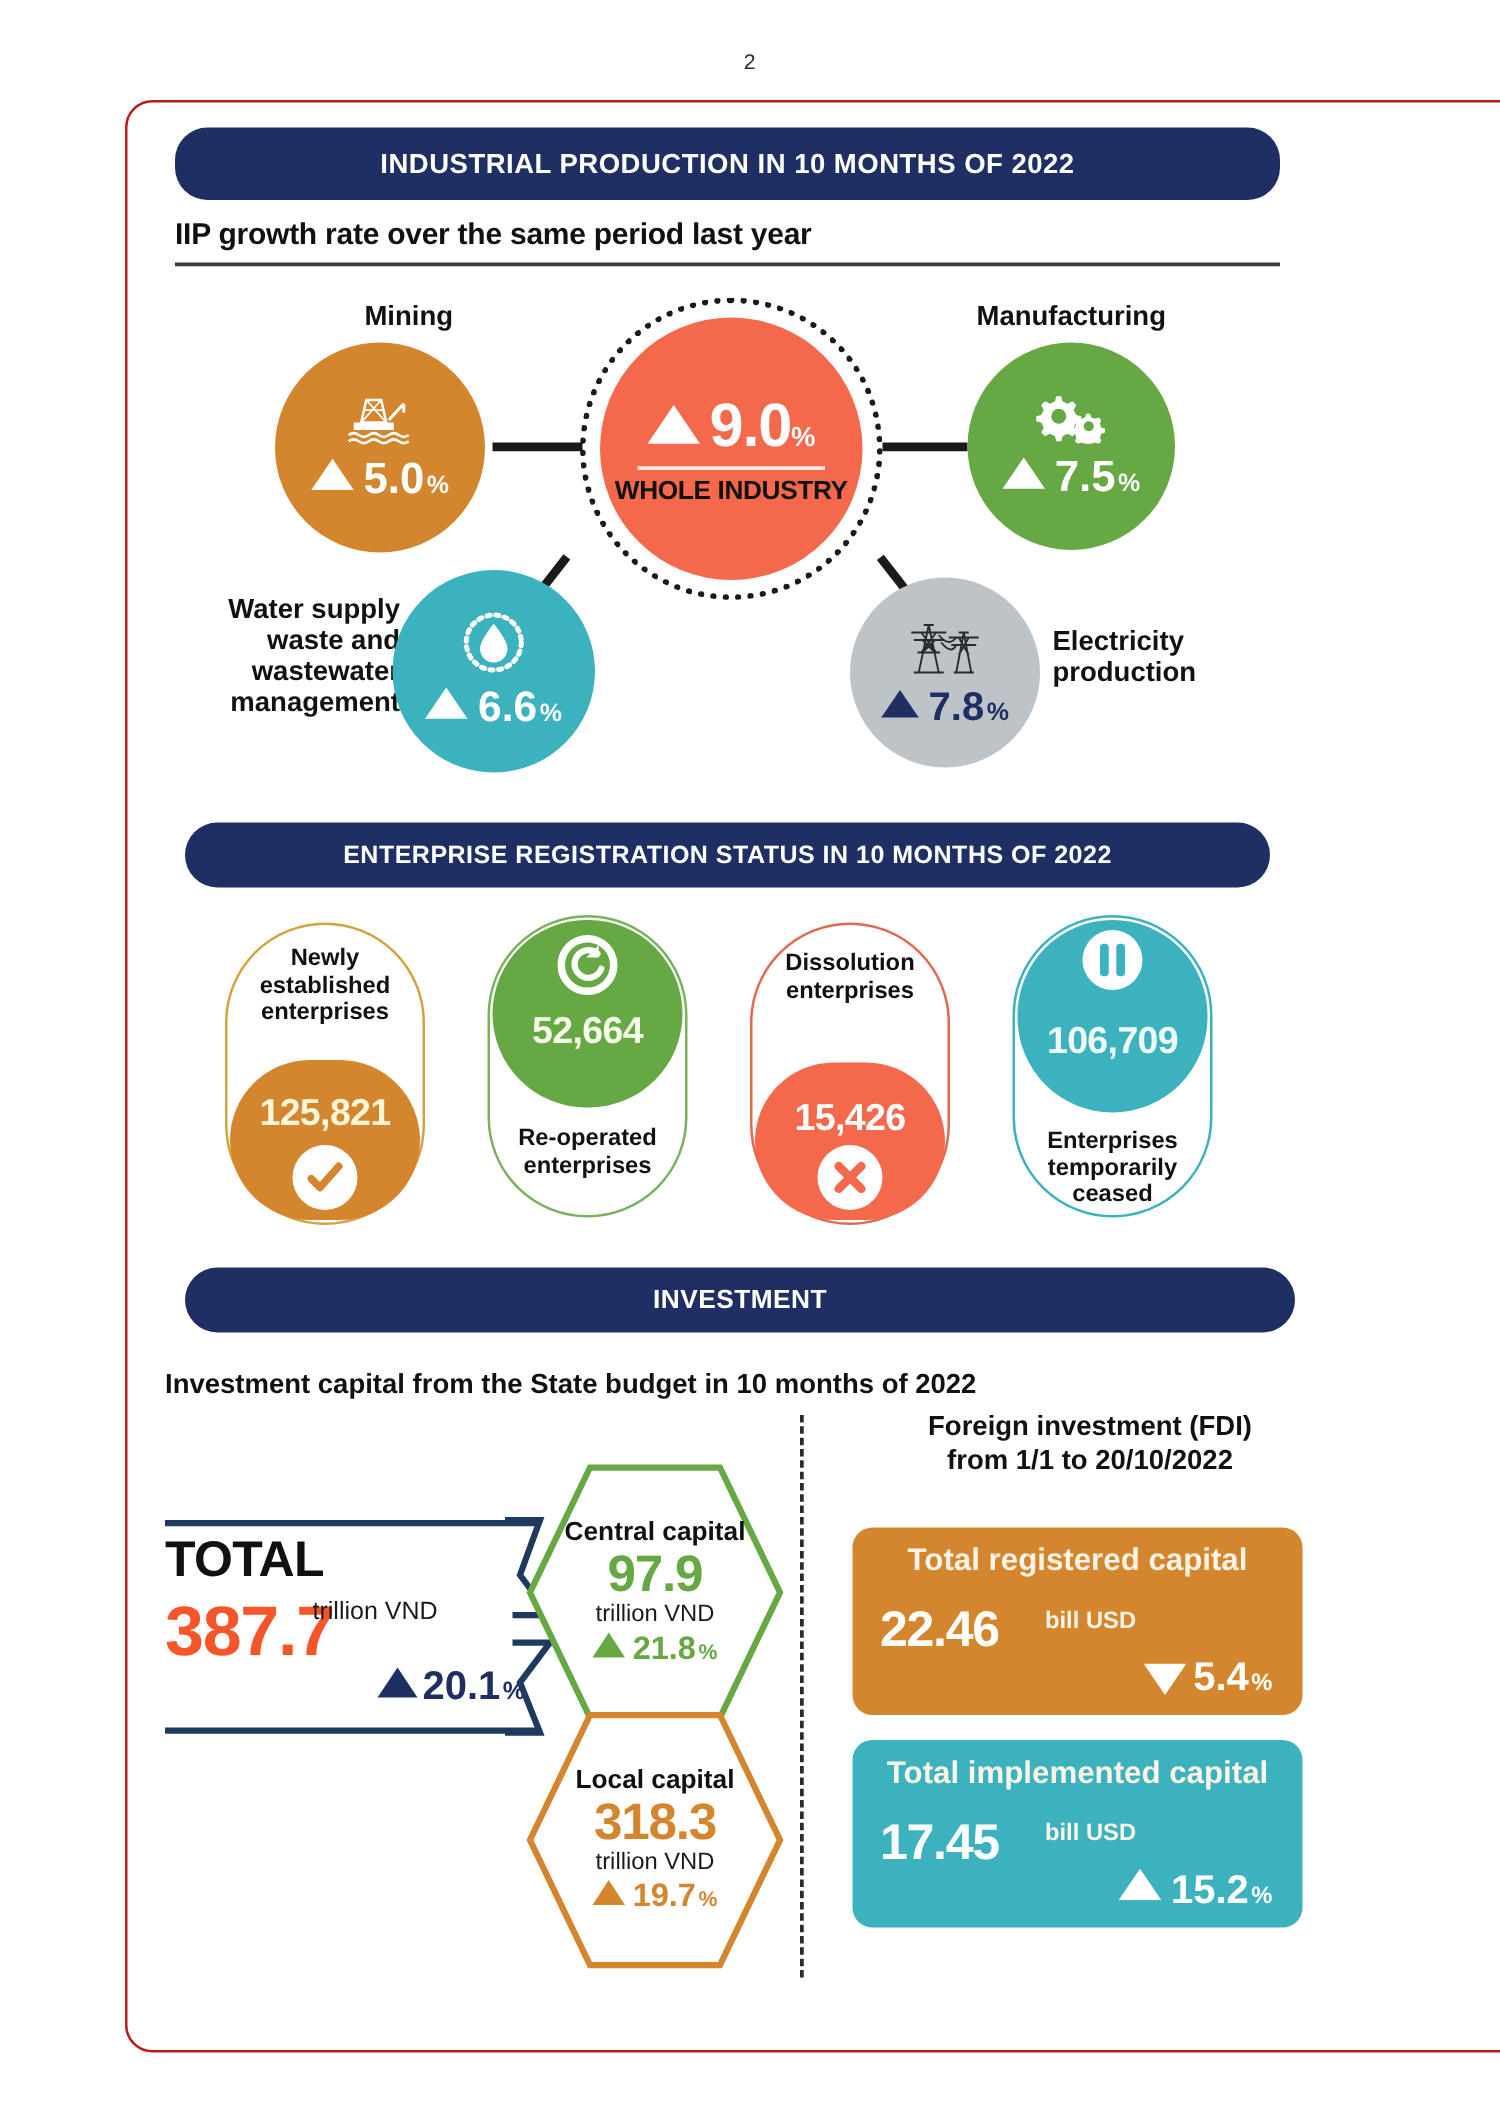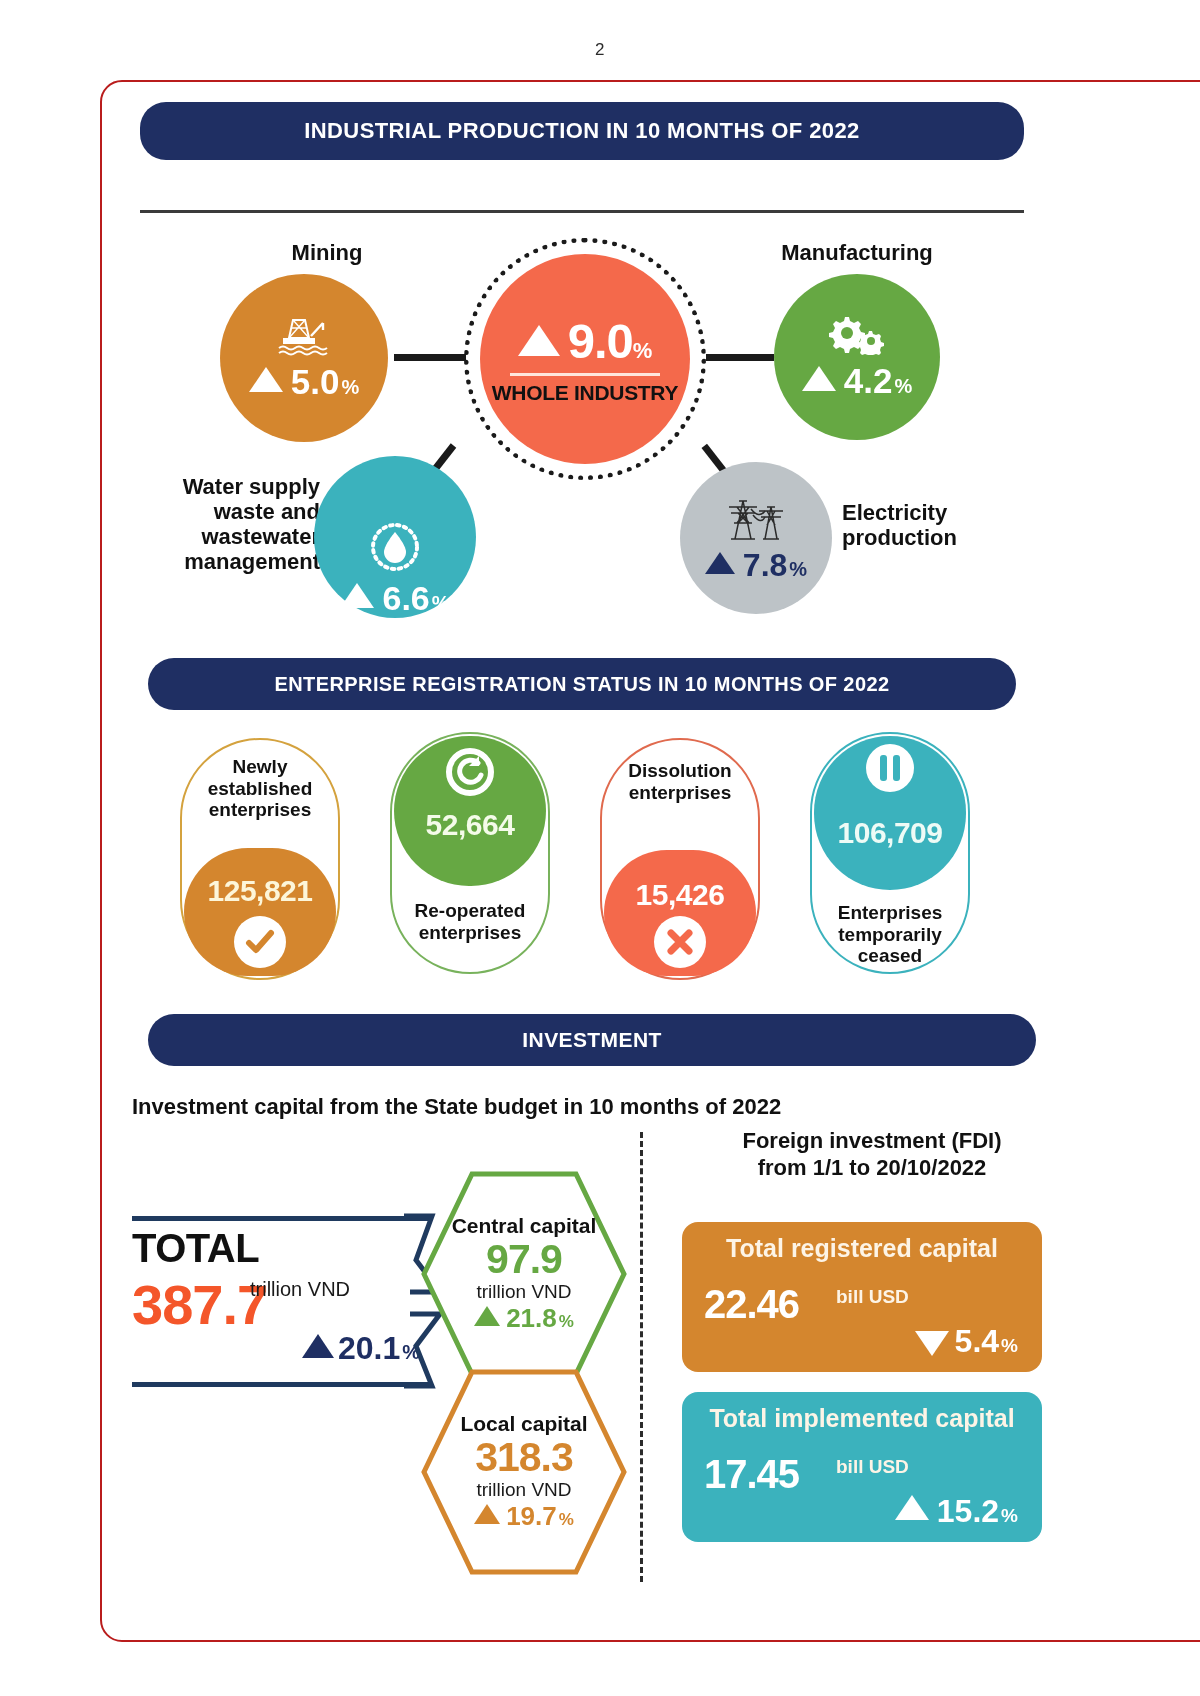--- a/index.html
+++ b/index.html
@@ -77,21 +77,21 @@
     border-top: 25px solid #fff;
     margin-right: 6px;
     position: relative; top: 4px;
   }
   .pct { font-size: 20px; font-weight: bold; margin-left: 2px; }
 
   #circ-mining { left: 118px; top: 192px; width: 168px; height: 168px; background: #d4862e; }
   #circ-mining .num { font-size: 35px; }
   #circ-manufacturing { left: 672px; top: 192px; width: 166px; height: 166px; background: #66a843; }
   #circ-manufacturing .num { font-size: 35px; }
-  #circ-water { left: 212px; top: 374px; width: 162px; height: 162px; background: #3bb2bd; justify-content: flex-end; }
+  #circ-water { left: 212px; top: 374px; width: 162px; height: 162px; background: #3bb2bd; }
   #circ-water .num { font-size: 34px; }
   #circ-electricity { left: 578px; top: 380px; width: 152px; height: 152px; background: #bdc3c7; }
   #circ-electricity .valrow { color: #1f2f63; }
   #circ-electricity .tri-up { border-bottom-color: #1f2f63; border-left-width:15px; border-right-width:15px; border-bottom-width:22px; }
   #circ-electricity .num { font-size: 32px; }
 
   #circ-whole {
     left: 378px; top: 172px; width: 210px; height: 210px;
     background: #f4694b; flex-direction: column;
   }
@@ -263,20 +263,21 @@
   .fdi-growth .pct { font-size: 19px; }
 </style>
 </head>
 <body>
 
 <div class="page-number">2</div>
 
 <div class="card">
 
   <div class="banner" id="banner-industrial">INDUSTRIAL PRODUCTION IN 10 MONTHS OF 2022</div>
+  <div class="subtitle">IIP growth rate over the same period last year</div>
   <div class="rule"></div>
 
   <div class="iip">
 
     <div class="connector" id="conn-mining"></div>
     <div class="connector" id="conn-manufacturing"></div>
     <div class="connector" id="conn-water"></div>
     <div class="connector" id="conn-electricity"></div>
 
     <div class="label" id="label-mining">Mining</div>
@@ -308,21 +309,21 @@
           <g fill="#fff">
             <path d="M20 4 l4 0 1 4 4 2 4-2 3 3 -2 4 2 4 4 1 0 4 -4 1 -2 4 2 4 -3 3 -4-2 -4 2 -1 4 -4 0 -1-4 -4-2 -4 2 -3-3 2-4 -2-4 -4-1 0-4 4-1 2-4 -2-4 3-3 4 2 4-2z"></path>
             <circle cx="22" cy="20" r="6" fill="#66a843"></circle>
             <path d="M44 18 l3 0 1 3 3 1 3-1 2 2 -1 3 1 3 3 1 0 3 -3 1 -1 3 1 3 -2 2 -3-1 -3 1 -1 3 -3 0 -1-3 -3-1 -3 1 -2-2 1-3 -1-3 -3-1 0-3 3-1 1-3 -1-3 2-2 3 1 3-1z"></path>
             <circle cx="46" cy="28" r="4" fill="#66a843"></circle>
           </g>
         </svg>
       </span>
       <div class="valrow">
         <span class="tri-up"></span>
-        <span class="num">4.2</span>
+        <span class="num">7.5</span>
         <span class="pct">%</span>
       </div>
     </div>
 
     <div class="circ" id="circ-water">
       <span class="circ-icon">
         <svg width="56" height="52" viewBox="0 0 56 52">
           <g fill="#fff">
             <circle cx="28" cy="26" r="22" fill="none" stroke="#fff" stroke-width="4" stroke-dasharray="2.6 4.4" stroke-linecap="round"></circle>
             <path d="M28 11 C28 11 17 24 17 31 a11 11 0 0 0 22 0 c0-7-11-20-11-20z"></path>

